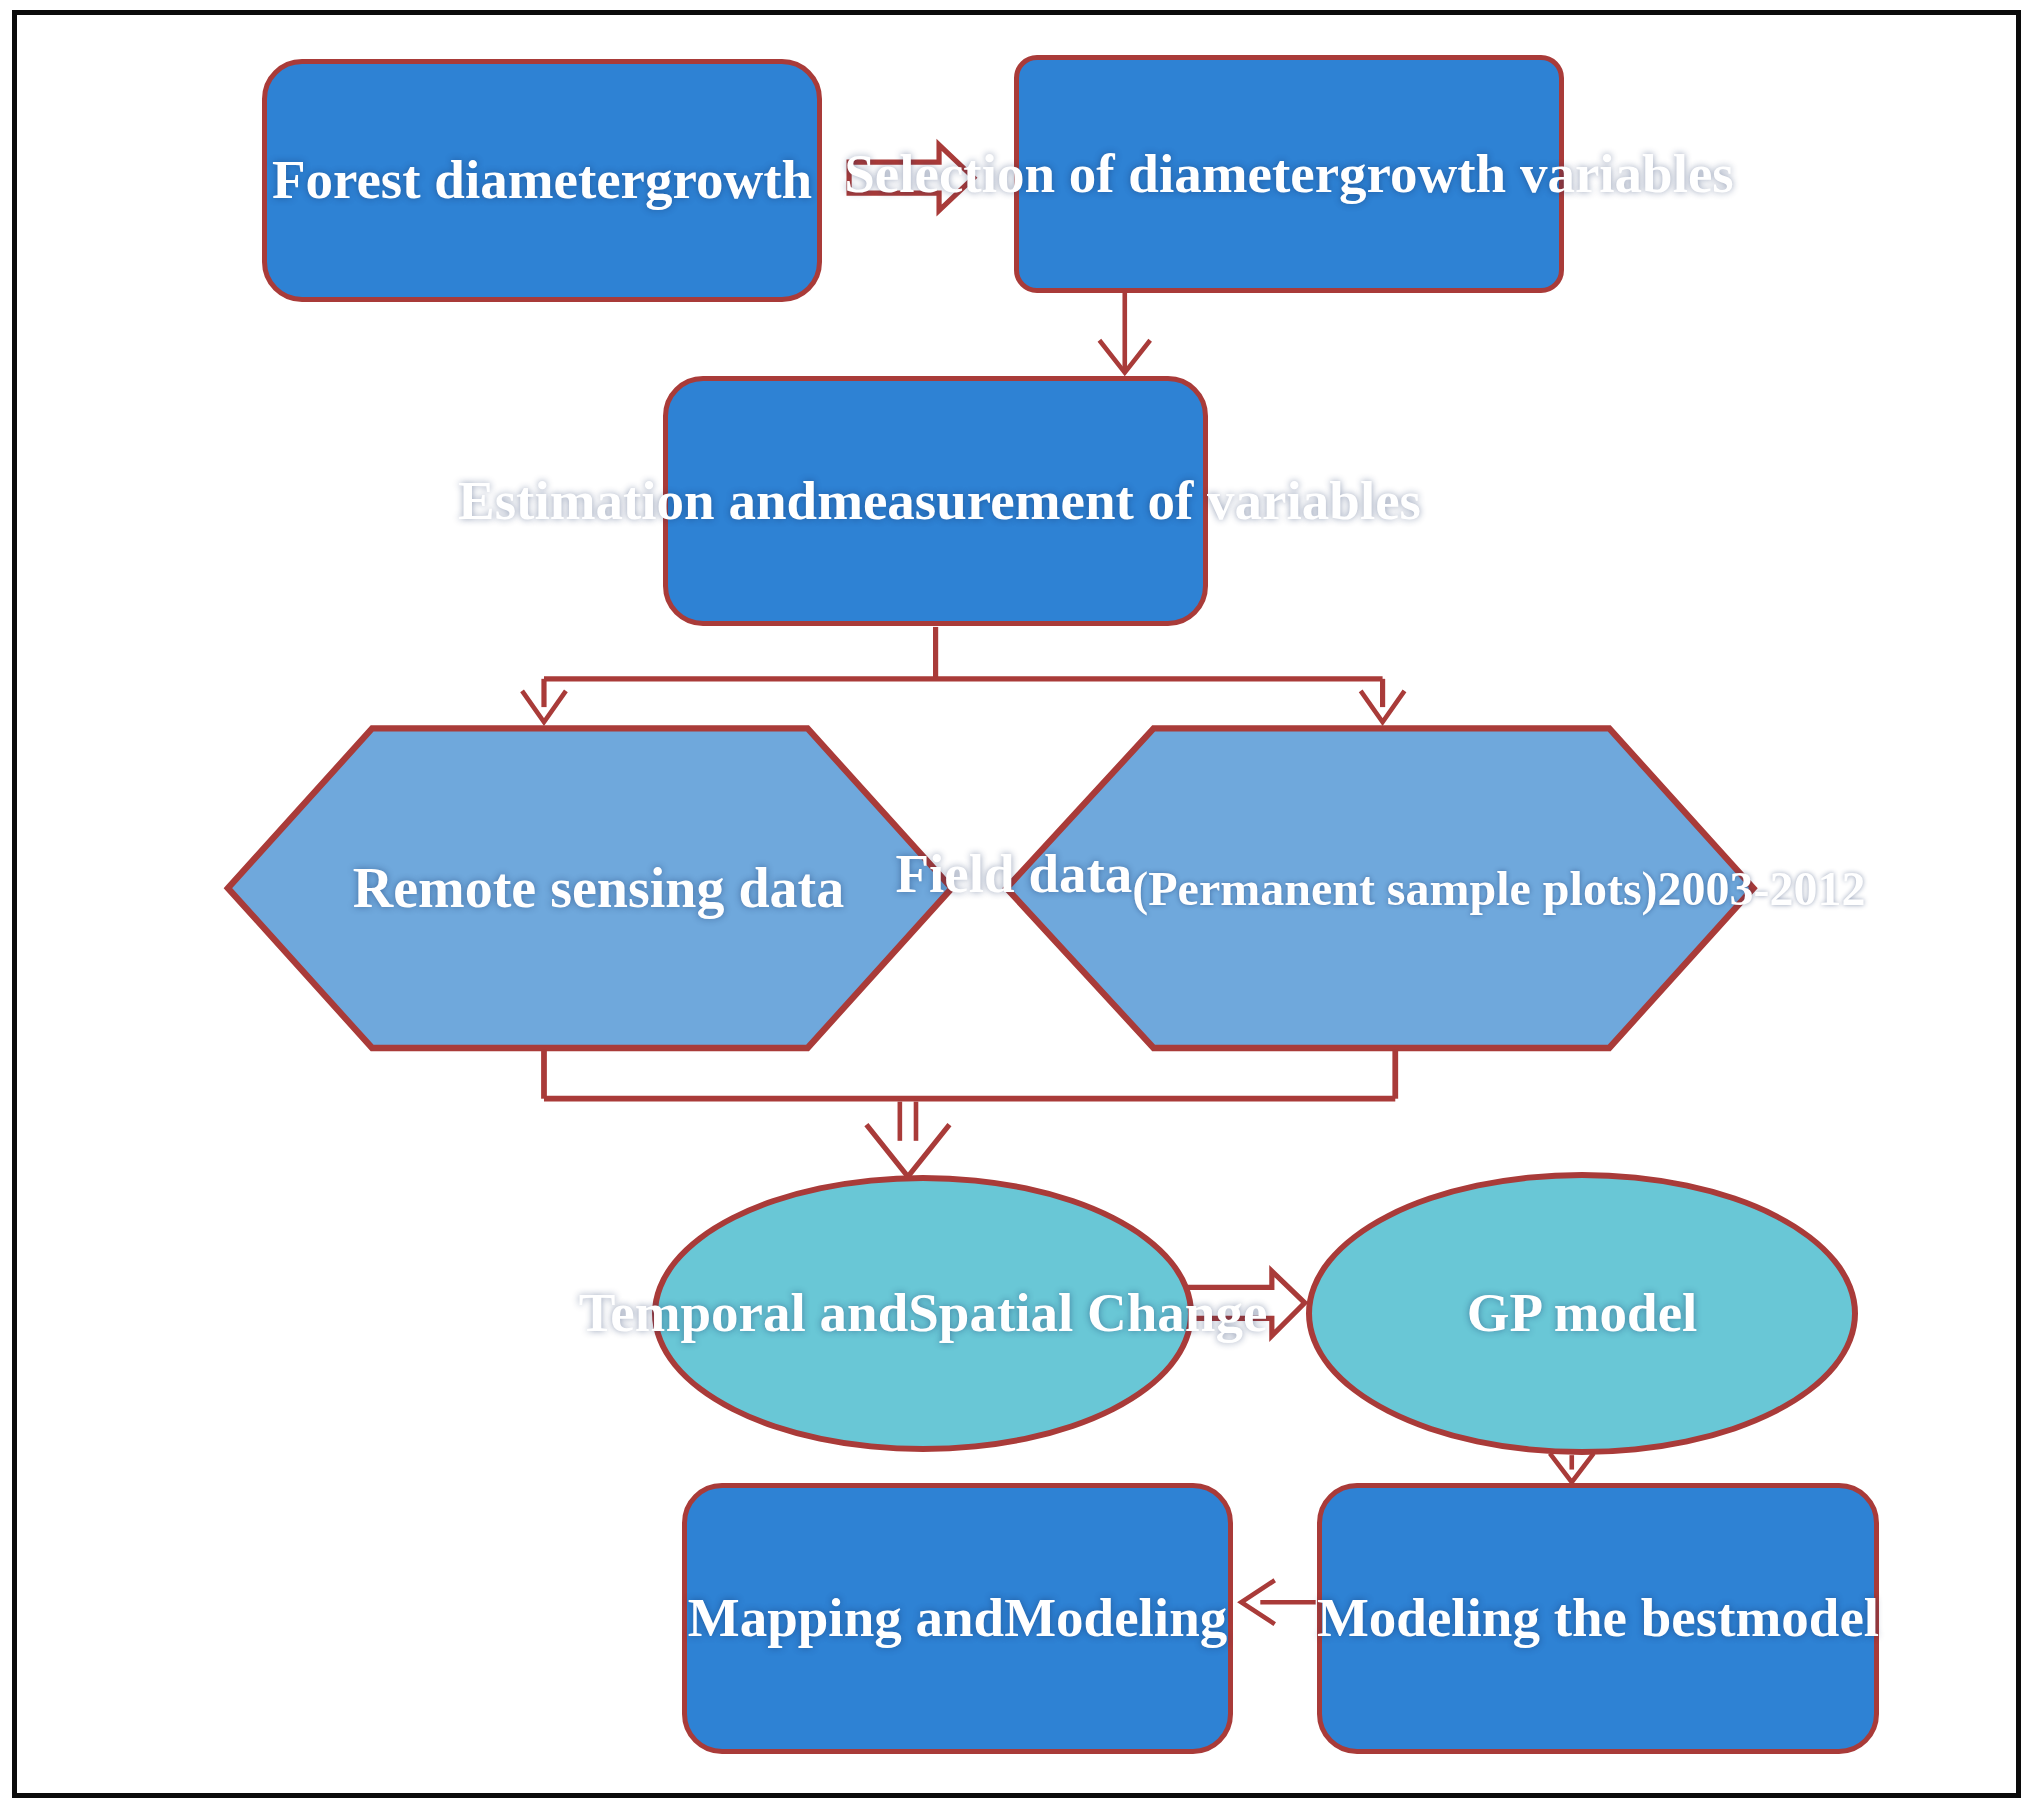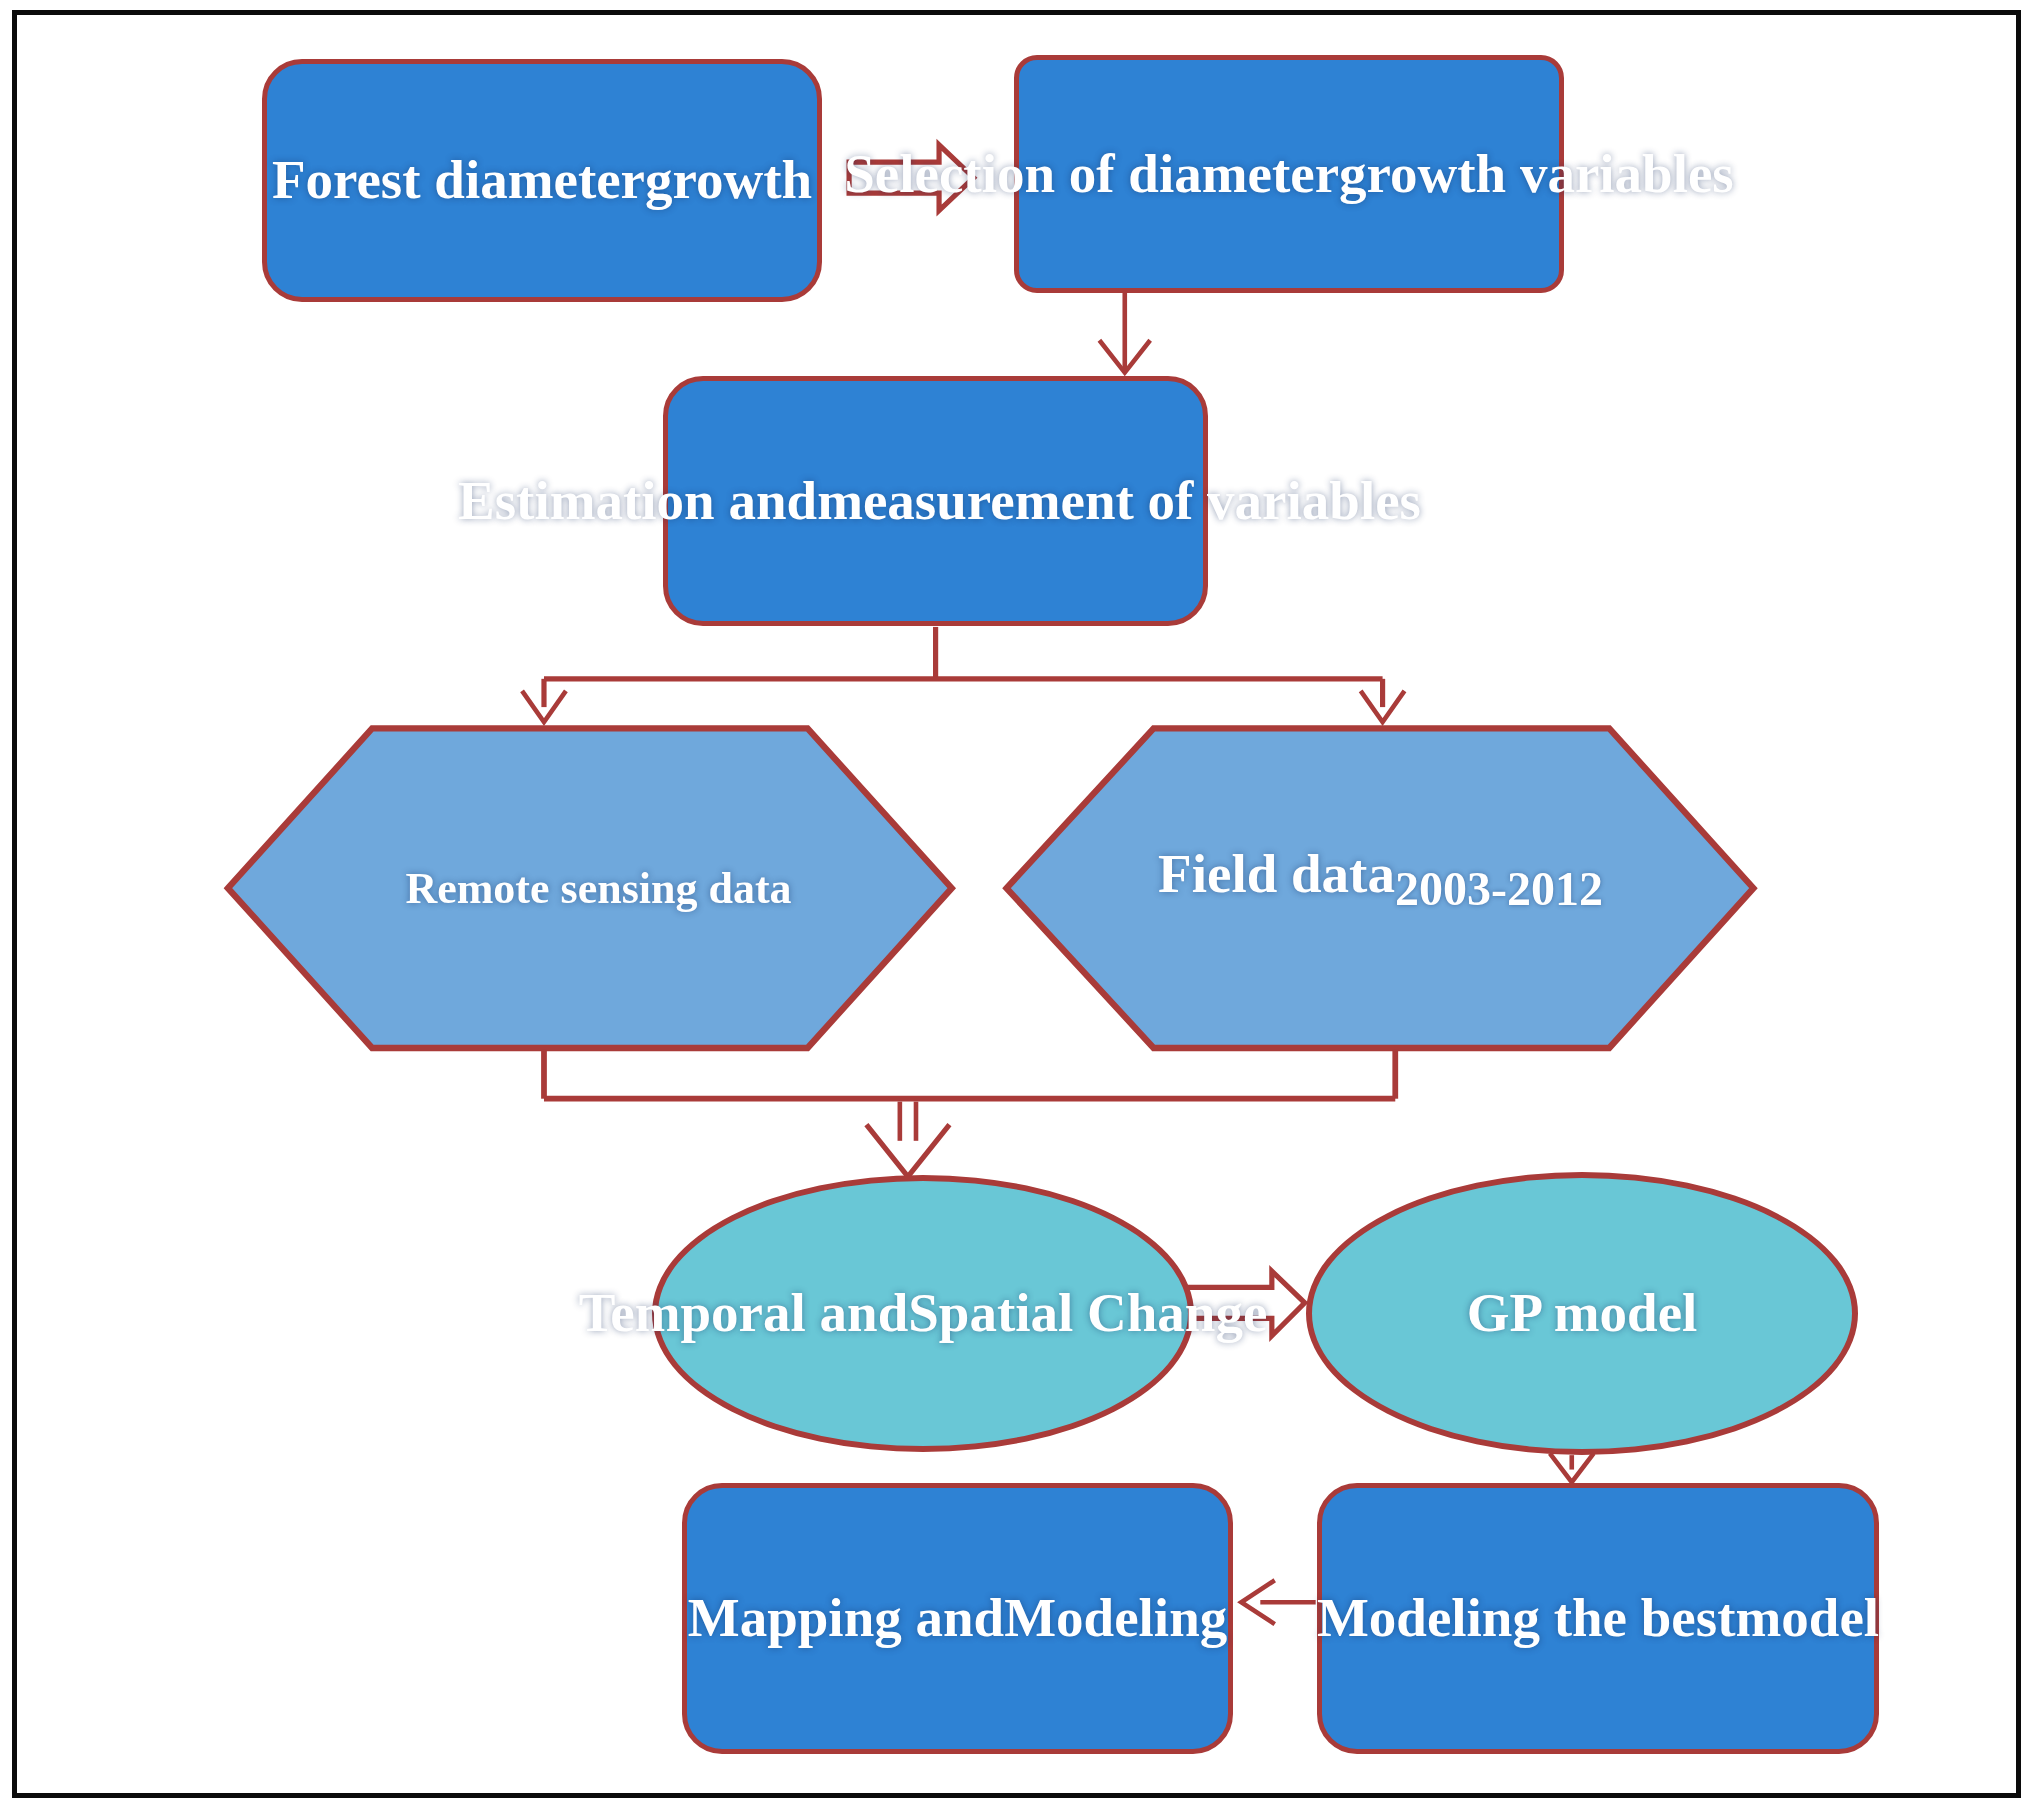--- a/index.html
+++ b/index.html
@@ -43,21 +43,21 @@
     border: 6.3px solid #a93b39;
     border-radius: 50%;
   }
   .hex-label { background: transparent; }
   .line {
     font-size: 55px;
     line-height: 1.42;
     text-shadow: 0 0 7px rgba(15, 40, 90, 0.45);
     white-space: nowrap;
   }
-  .line-big { font-size: 44px; margin-left: 17px; }
+  .line-big { font-size: 56px; margin-left: 17px; }
   .hex-line1 { margin-bottom: 30px; }
   .line-small {
     font-size: 48px;
     line-height: 1.18;
     text-shadow: 0 0 5.8px rgba(15, 40, 90, 0.45);
     white-space: nowrap;
   }
   
   #node-forest        { left: 262px;  top: 59px;  width: 560px;  height: 243px; }
   #node-selection-vars{ left: 1014px; top: 55px;   width: 550px;  height: 238px; border-radius: 23px; }
@@ -132,20 +132,21 @@
     <span class="line">Estimation and</span>
     <span class="line">measurement of variables</span>
   </div>
 
   <div class="node hex-label" id="hex-label-left">
     <span class="line line-big">Remote sensing data</span>
   </div>
 
   <div class="node hex-label" id="hex-label-right">
     <span class="line hex-line1">Field data</span>
+    <span class="line-small">(Permanent sample plots)</span>
     <span class="line-small">2003-2012</span>
   </div>
 
   <div class="node ellipse" id="node-temporal">
     <span class="line">Temporal and</span>
     <span class="line">Spatial Change</span>
   </div>
 
   <div class="node ellipse" id="node-gp">
     <span class="line">GP model</span>

